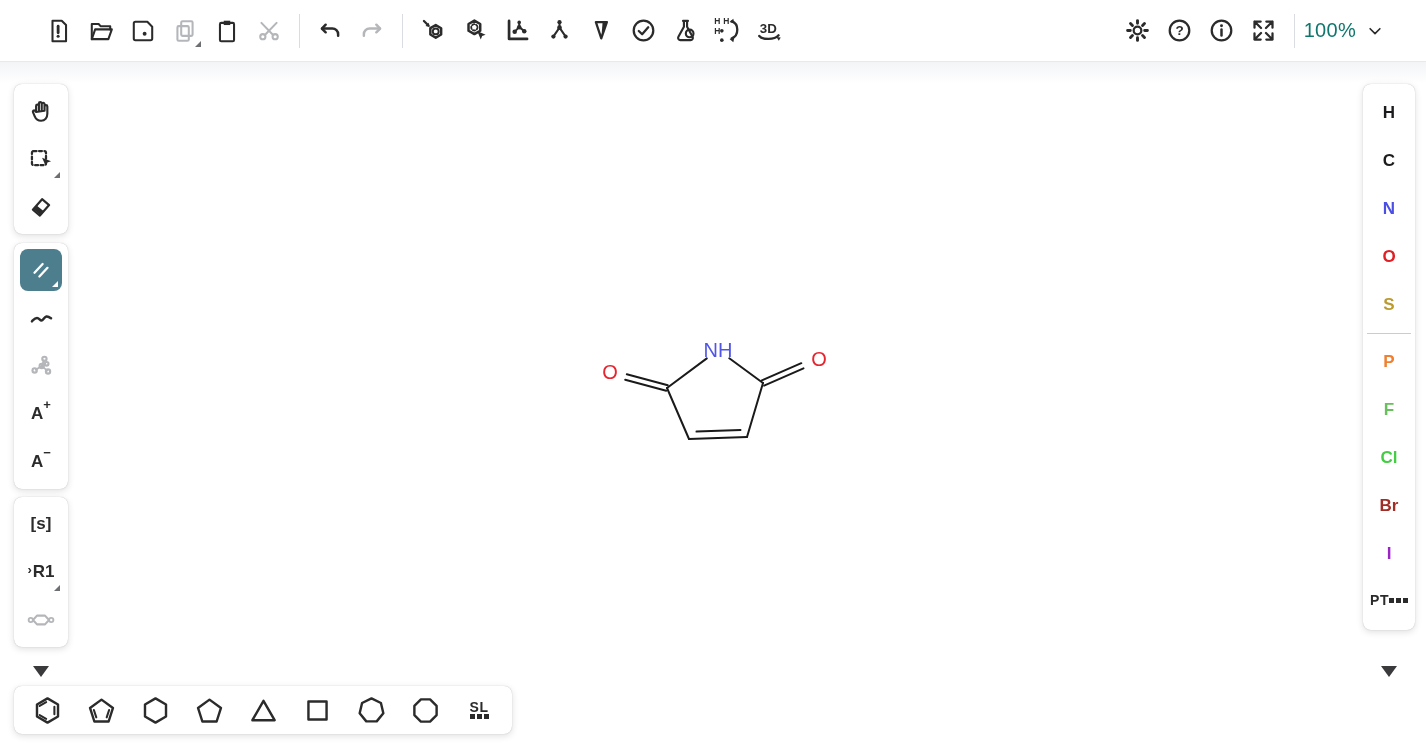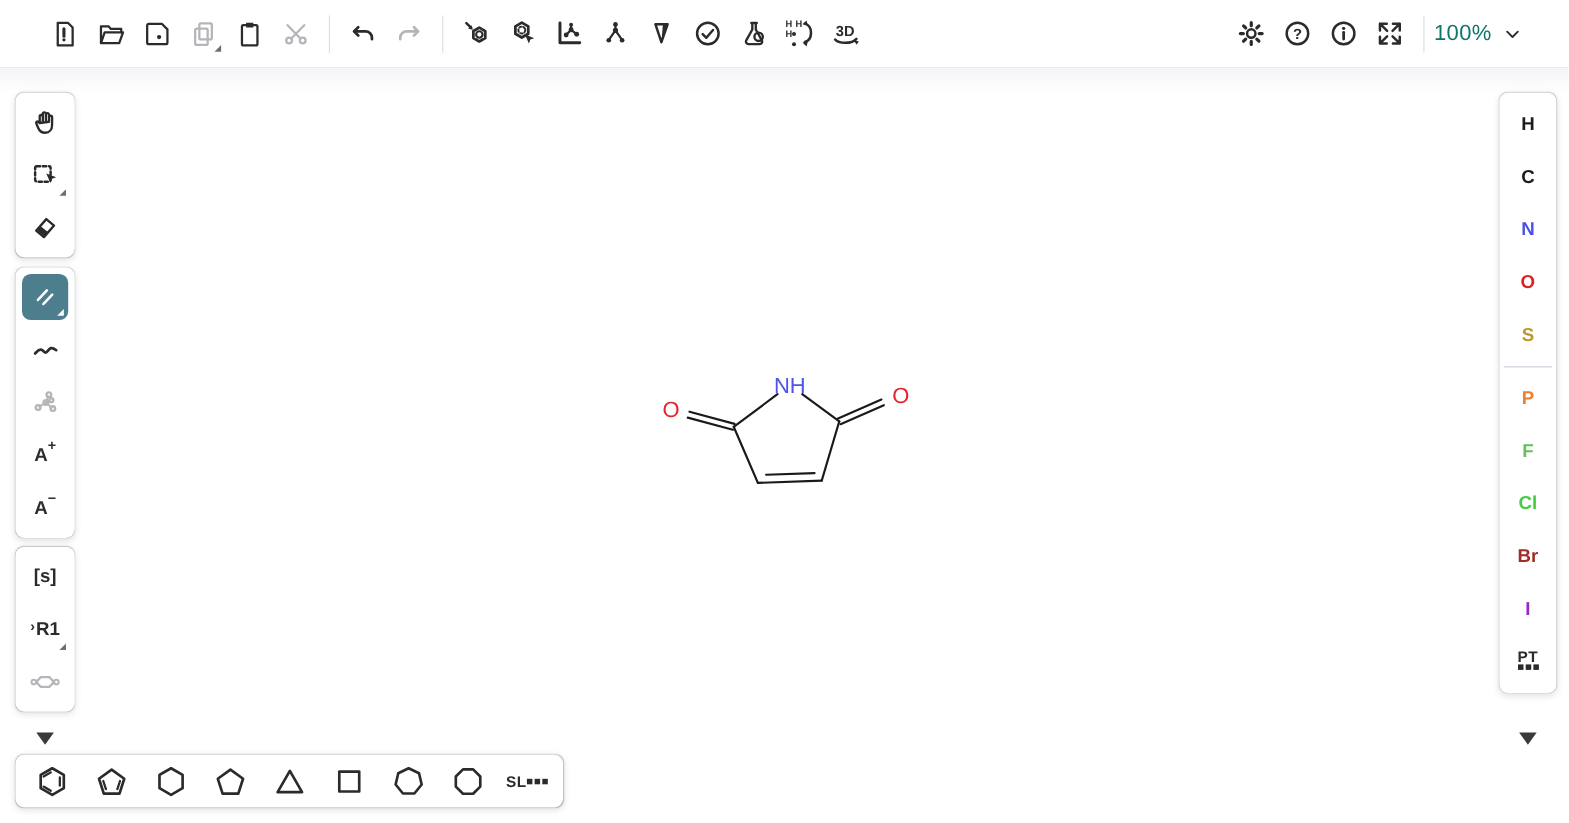--- a/index.html
+++ b/index.html
@@ -42,36 +42,36 @@
   .txt-tool { font-weight:bold; font-size:17px; color:#2b2b2b; display:flex; align-items:flex-start; }
   .txt-tool sup { font-size:13px; line-height:10px; margin-top:-4px; font-weight:bold; }
   .rg-arrow { font-size:13px; font-weight:bold; margin-right:1px; }
 
   
   .rpanel { left:1363px; top:84px; width:52px; padding:5px 0 8px 0;
             display:flex; flex-direction:column; align-items:center; }
   .el-btn { width:48px; height:48px; display:flex; align-items:center; justify-content:center;
             font-weight:bold; font-size:17px; cursor:pointer; }
   .el-div { width:44px; height:1px; background:#c6ccd8; margin:4px 0; }
-  .pt-btn { display:flex; flex-direction:column; align-items:center; cursor:pointer;
+  .pt-btn { display:flex; flex-direction:row; align-items:center; cursor:pointer;
             width:48px; height:44px; justify-content:center; }
   .mini-squares { display:flex; gap:2px; margin-top:1px; }
   .mini-squares i { width:5px; height:5px; background:#2b2b2b; display:block; }
   .pt-label { font-weight:bold; font-size:14px; color:#2b2b2b; letter-spacing:.5px; line-height:12px; }
 
   
   .expander { position:absolute; width:26px; height:26px; display:flex; align-items:center;
               justify-content:center; cursor:pointer; z-index:4; }
   .expander svg { display:block; }
 
   
   .bbar { left:14px; top:686px; height:48px; display:flex; align-items:center; padding:0 6px; }
   .tpl-btn { width:54px; height:48px; display:flex; align-items:center; justify-content:center; cursor:pointer; }
   .tpl-btn svg { stroke:#2b2b2b; fill:none; stroke-width:2; stroke-linejoin:round; stroke-linecap:round; }
-  .sl-btn { display:flex; align-items:center; justify-content:center;
+  .sl-btn { display:flex; flex-direction:column; align-items:center; justify-content:center;
             width:54px; height:48px; cursor:pointer; }
 
   
   .canvas { position:absolute; inset:0; z-index:1;margin-top:16px; }
   .mol { position:absolute; left:0; top:0; }
   .mol text { font-family:"Liberation Sans", sans-serif; font-size:20px; }
 </style>
 </head>
 <body>
 

